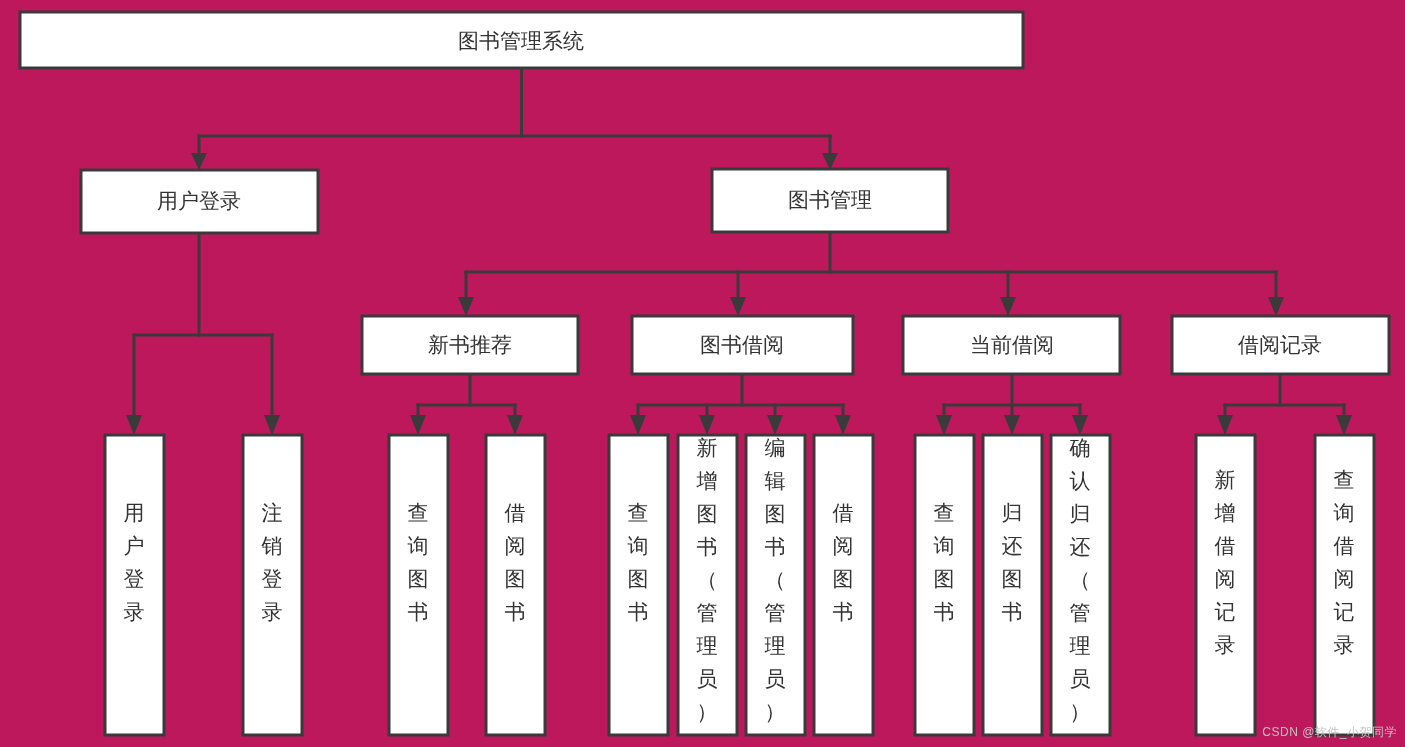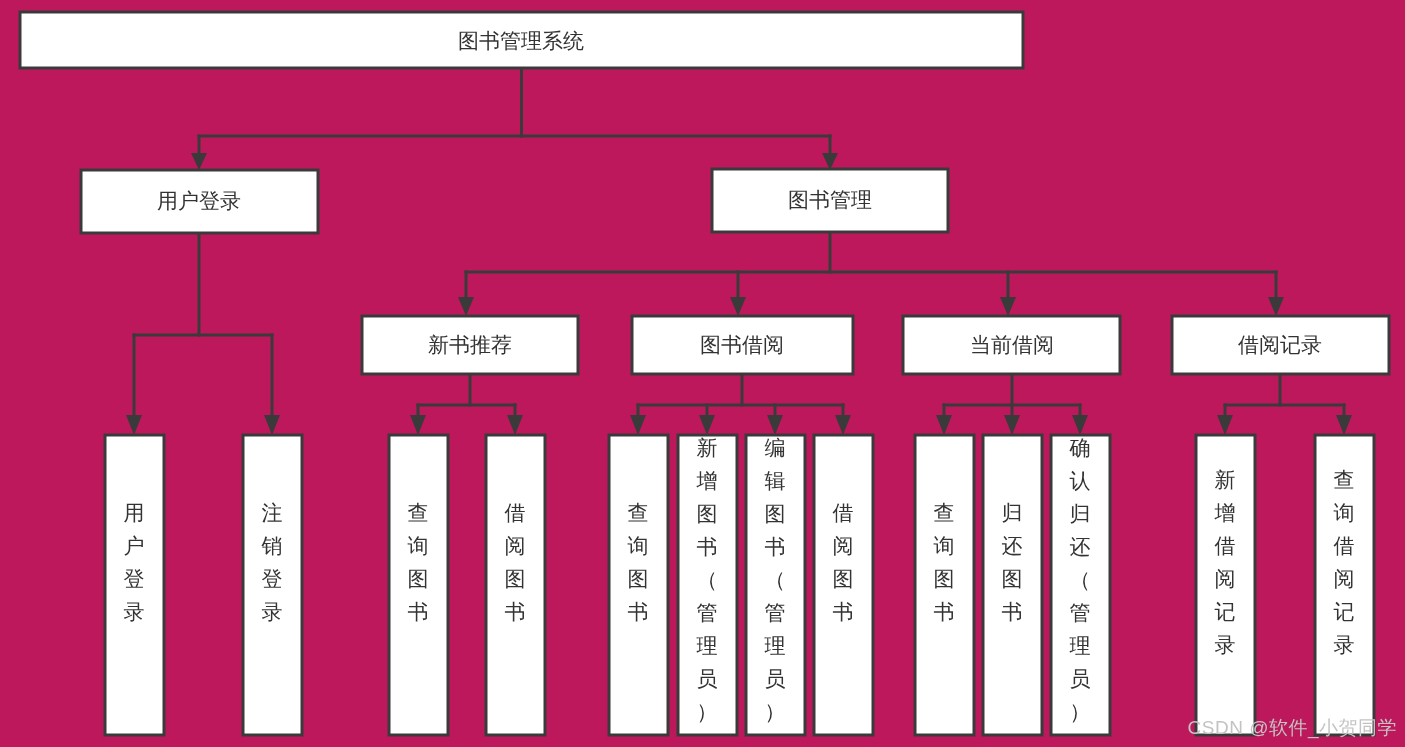--- a/index.html
+++ b/index.html
@@ -53,21 +53,21 @@
     font-family: "Liberation Sans", "DejaVu Sans", sans-serif;
     font-size: 21px;
     fill: #333333;
     text-anchor: middle;
   }
   .watermark {
     position: absolute;
     right: 8px;
     bottom: 6px;
     font-family: "Liberation Sans", "DejaVu Sans", sans-serif;
-    font-size: 19px;
+    font-size: 12px;
     color: #c3c3c3;
     letter-spacing: 0.5px;
     white-space: nowrap;
     user-select: none;
   }
 </style>
 </head>
 <body>
 
 <div id="diagram-root">

